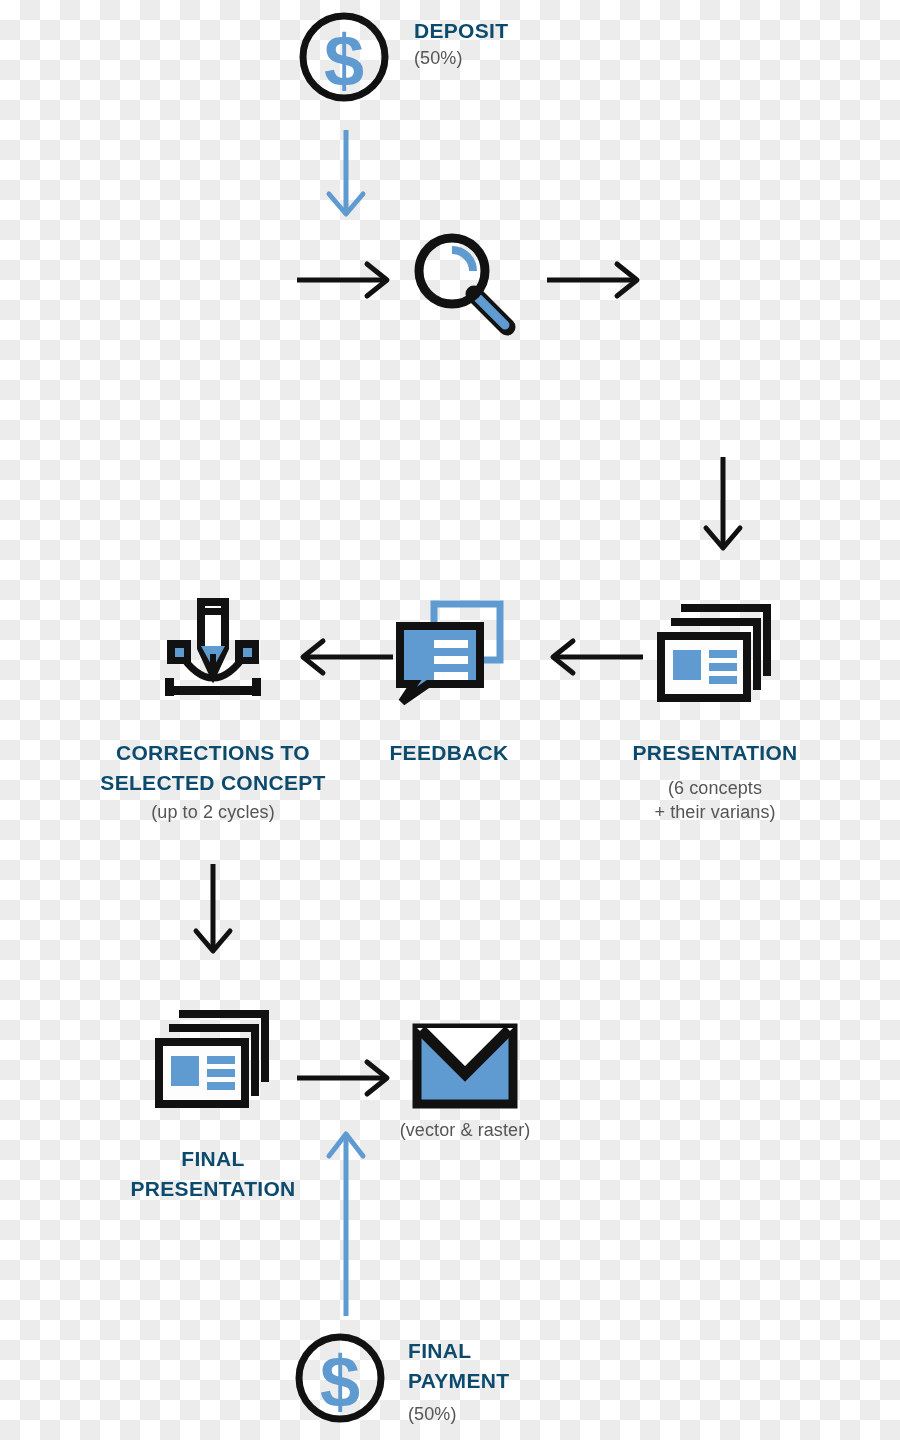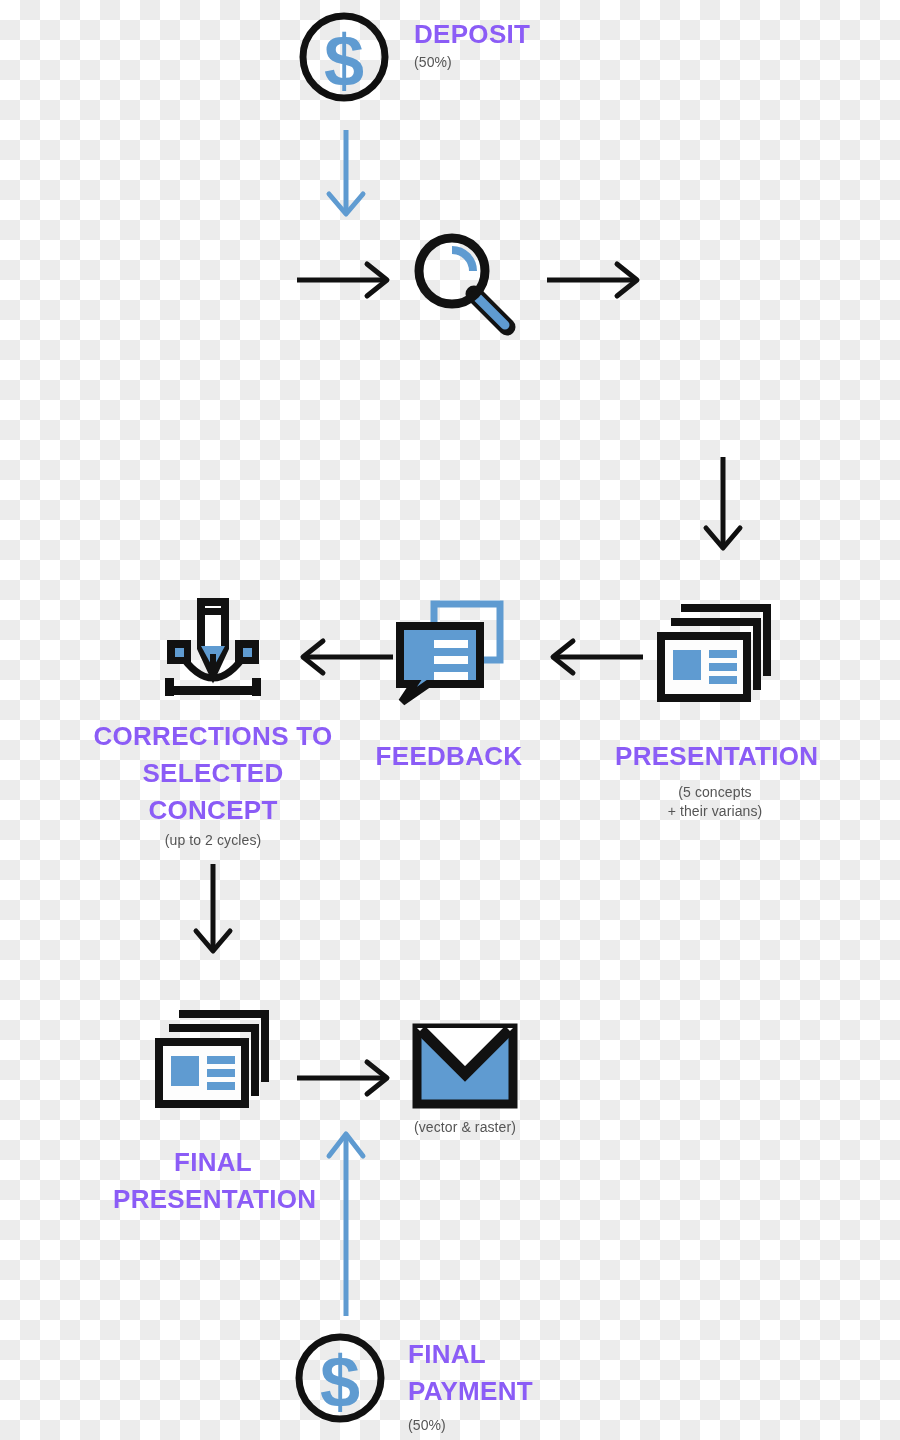--- a/index.html
+++ b/index.html
@@ -27,31 +27,31 @@
     inset: 0;
     width: 900px;
     height: 1440px;
   }
 
   .node { position: absolute; }
 
   .label {
     text-align: center;
     font-weight: bold;
-    color: #8b5cf6;
-    font-size: 26px;
+    color: #0c4a6e;
+    font-size: 21px;
     letter-spacing: 0.3px;
     line-height: 1.42;
     text-transform: uppercase;
     white-space: pre-line;
   }
   .sublabel {
     text-align: center;
     color: #555555;
-    font-size: 14px;
+    font-size: 18px;
     font-weight: normal;
     line-height: 1.35;
     letter-spacing: 0.1px;
     text-transform: none;
     white-space: pre-line;
   }
 
   
   .money-node { display: flex; align-items: flex-start; gap: 18px; }
   .money-text { padding-top: 6px; }
@@ -136,21 +136,21 @@
 
         <rect x="76" y="44" width="24" height="24" fill="#111111"></rect>
         <rect x="84" y="52" width="9" height="9" fill="#5f9bd1"></rect>
 
         <path d="M42 6 H66 V52 L54 78 L42 52 Z" fill="#ffffff" stroke="#111111" stroke-width="8" stroke-linejoin="miter"></path>
         <rect x="46" y="12" width="16" height="7" fill="#111111"></rect>
         <path d="M42 50 L54 72 L66 50 Z" fill="#5f9bd1"></path>
         <path d="M54 58 L54 78" stroke="#111111" stroke-width="6"></path>
       </svg>
     </div>
-    <div class="label" style="margin-top:16px;">CORRECTIONS TO
+    <div class="label" style="margin-top:36px;">CORRECTIONS TO
 SELECTED CONCEPT</div>
     <div class="sublabel" style="margin-top:2px;">(up to 2 cycles)</div>
   </div>
 
   <div class="node" style="left:295px; top:635px;">
     <svg width="100" height="44" viewBox="0 0 100 44">
       <line x1="10" y1="22" x2="98" y2="22" stroke="#111111" stroke-width="5"></line>
       <polyline points="28,6 8,22 28,38" fill="none" stroke="#111111" stroke-width="5" stroke-linecap="round" stroke-linejoin="round"></polyline>
     </svg>
   </div>
@@ -183,21 +183,21 @@
         <path d="M24 8 H110 V76" fill="none" stroke="#111111" stroke-width="8"></path>
         <path d="M14 22 H100 V90" fill="none" stroke="#111111" stroke-width="8"></path>
         <rect x="4" y="36" width="86" height="62" fill="#fdfdfd" stroke="#111111" stroke-width="8" stroke-linejoin="miter"></rect>
         <rect x="16" y="50" width="28" height="30" fill="#5f9bd1"></rect>
         <rect x="52" y="50" width="28" height="8" fill="#5f9bd1"></rect>
         <rect x="52" y="63" width="28" height="8" fill="#5f9bd1"></rect>
         <rect x="52" y="76" width="28" height="8" fill="#5f9bd1"></rect>
       </svg>
     </div>
     <div class="label" style="margin-top:36px;">PRESENTATION</div>
-    <div class="sublabel" style="margin-top:8px;">(5 concepts
+    <div class="sublabel" style="margin-top:8px;">(6 concepts
 + their varians)</div>
   </div>
 
   <div class="node" style="left:185px; top:862px;">
     <svg width="56" height="96" viewBox="0 0 56 96">
       <line x1="28" y1="2" x2="28" y2="86" stroke="#111111" stroke-width="5"></line>
       <polyline points="11,69 28,89 45,69" fill="none" stroke="#111111" stroke-width="5" stroke-linecap="round" stroke-linejoin="round"></polyline>
     </svg>
   </div>
 

